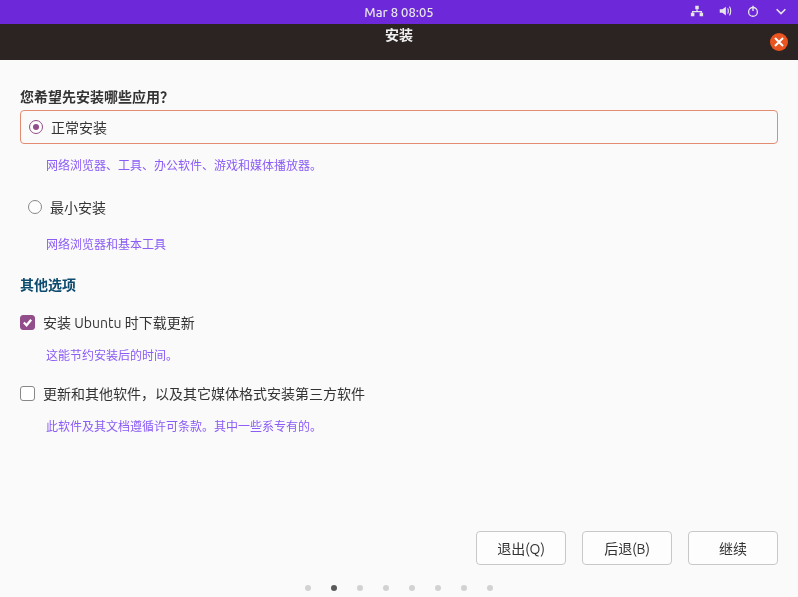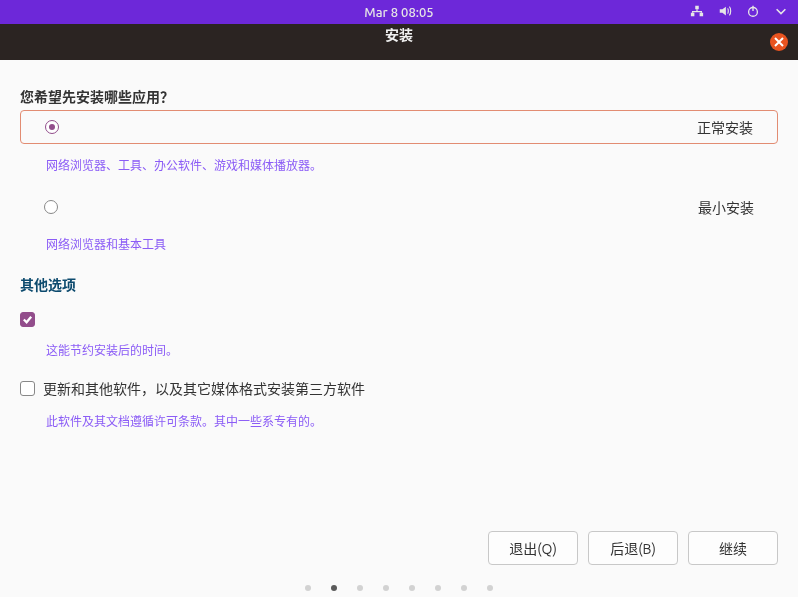--- a/index.html
+++ b/index.html
@@ -34,21 +34,21 @@
     }
     .close-btn svg { width: 10px; height: 10px; stroke: #fff; stroke-width: 2; }
     .content {
       flex: 1; padding: 26px 20px 0 20px;
       display: flex; flex-direction: column;
     }
     .page-title { font-size: 22px; font-weight: 400; color: #333; margin-bottom: 42px; }
     .section-q { font-weight: bold; font-size: 14px; color: #333; margin-bottom: 4px; }
     .radio-row {
       display: flex; align-items: center; gap: 8px;
-      padding: 6px 24px; margin-bottom: 6px; justify-content: space-between;
+      padding: 6px 8px; margin-bottom: 6px;
     }
     .radio-row.selected {
       border: 1px solid #e28c72; border-radius: 4px;
     }
     .radio-outer {
       width: 14px; height: 14px; border-radius: 50%;
       border: 1px solid #888; background: #fff;
       display: flex; align-items: center; justify-content: center;
       flex-shrink: 0;
     }
@@ -64,21 +64,21 @@
     .checkbox {
       width: 15px; height: 15px; border-radius: 3px;
       border: 1px solid #888; background: #fff;
       display: flex; align-items: center; justify-content: center;
       flex-shrink: 0;
     }
     .checkbox.checked { background: #924d8b; border-color: #924d8b; }
     .checkbox.checked svg { width: 11px; height: 11px; stroke: #fff; stroke-width: 2.5; fill: none; }
     .footer-btns {
       margin-top: auto; padding: 0 0 20px 0;
-      display: flex; justify-content: flex-end; gap: 10px;
+      display: flex; justify-content: flex-end; gap: 16px;
     }
     .btn {
       min-width: 90px; height: 34px; padding: 0 20px;
       border: 1px solid #c8c8c8; border-radius: 4px;
       background: #fdfdfd; color: #333; font-size: 14px;
       display: flex; align-items: center; justify-content: center;
       cursor: pointer;
     }
     .pager {
       display: flex; justify-content: center; gap: 20px;
@@ -145,20 +145,21 @@
   <div class="opt-sub">网络浏览器和基本工具</div>
 
   <div class="section-title">其他选项</div>
 
   <div class="check-row">
     <span class="checkbox checked">
         <svg viewBox="0 0 12 12">
           <path d="M2 6l3 3 5-6"></path>
         </svg>
       </span>
+    <span class="opt-label">安装 Ubuntu 时下载更新</span>
   </div>
   <div class="opt-sub">这能节约安装后的时间。</div>
 
   <div class="check-row">
     <span class="checkbox"></span>
     <span class="opt-label">更新和其他软件，以及其它媒体格式安装第三方软件</span>
   </div>
   <div class="opt-sub">此软件及其文档遵循许可条款。其中一些系专有的。</div>
 
   <div class="footer-btns">

